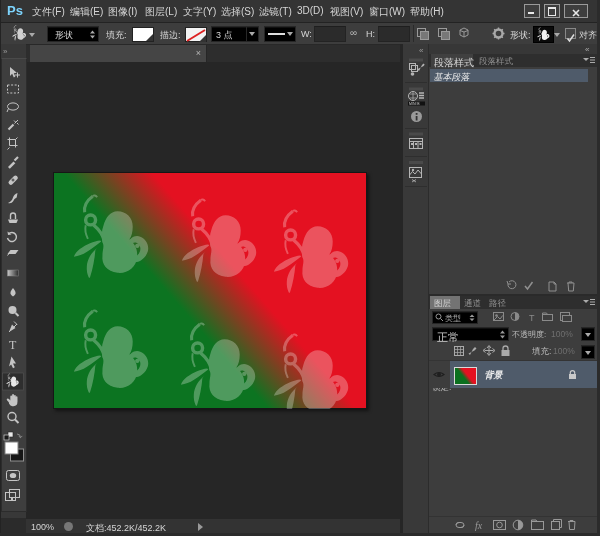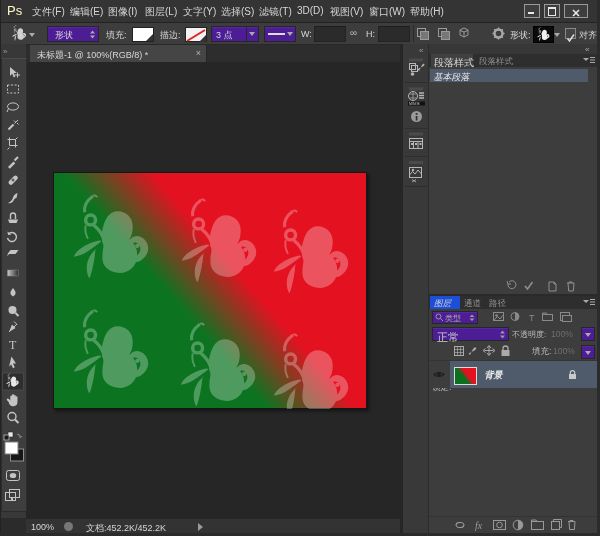--- a/index.html
+++ b/index.html
@@ -1,20 +1,20 @@
 <!DOCTYPE html>
 <html><head><meta charset="utf-8">
 <style>
   html,body{margin:0;padding:0;width:600px;height:536px;overflow:hidden;
     font-family:"Liberation Sans",sans-serif;-webkit-font-smoothing:antialiased;}
   body{background:#2b2b2b;position:relative;}
   .abs{position:absolute;}
   .txt{color:#d6d6d6;font-size:9px;white-space:nowrap;}
   .box{background:#2f2f2f;border:1px solid #232323;border-top-color:#1e1e1e;}
-  .combo{background:#4c1d95;border:1px solid #262626;box-shadow:inset 0 1px 0 rgba(255,255,255,0.06);}
+  .combo{background:#000000;border:1px solid #262626;box-shadow:inset 0 1px 0 rgba(255,255,255,0.06);}
   .sep{background:#2a2a2a;width:1px;}
   .car{width:0;height:0;border-left:3px solid transparent;border-right:3px solid transparent;border-top:4px solid #aaa;}
 </style></head>
 <body>
 
 <svg width="0" height="0" style="position:absolute;">
   <defs>
     <g id="hedera" fill="currentColor" stroke="currentColor">
       <path stroke="none" d="M45,16 C53,16 59,22 59,30 C59,35 58,39 56,42 C61,46 64,52 63,59 C62,68 54,74 45,73 C35,72 30,65 31,57 C31,52 33,48 31,45 C30,40 30,34 32,29 C34,22 38,16 45,16 Z"></path>
       <path stroke="none" fill-rule="evenodd" d="M55,46 C55.5,41 61,37.5 66,39.5 C71,41.5 74.5,47 73,53 C71,59.5 65,64 59.5,63 C56.5,62 55,59.5 55.8,57 C57.5,59 61,59 63.5,56.5 C66.5,53.5 67,49 64.5,46.5 C62,44 58.5,44.5 57,48 C56.2,49 55.2,47.5 55,46 Z M63.2,46 a2,2 0 1 0 0.1,0 Z"></path>
@@ -22,21 +22,21 @@
       <path fill="none" stroke-width="2.8" d="M22,2 C16.5,6 13.5,11 14.5,17"></path>
       <path fill="none" stroke-width="1.8" d="M22,2 C23,1 25,1 26,3"></path>
       <circle cx="20" cy="24" r="4.6" fill="none" stroke-width="3.2"></circle>
       <path fill="none" stroke-width="3.1" d="M23,29 C28.5,33.5 32,38.5 33,45"></path>
       <path fill="none" stroke-width="1.8" d="M15.5,29 C14.5,33 15.5,37.5 17.5,41.5"></path>
     </g>
   </defs>
 </svg>
 
 <div class="abs" style="left:0;top:0;width:600px;height:22px;background:#343434;border-bottom:1px solid #232323;">
-  <span class="abs" style="left:7px;top:3px;font-size:13px;font-weight:normal;color:#fef9c3;">Ps</span>
+  <span class="abs" style="left:7px;top:3px;font-size:13px;font-weight:bold;color:#7dd3fc;">Ps</span>
   <div class="abs txt" style="left:32px;top:5px;font-size:10px;">
     <span style="position:absolute;left:0px;">文件(F)</span>
     <span style="position:absolute;left:38px;">编辑(E)</span>
     <span style="position:absolute;left:76px;">图像(I)</span>
     <span style="position:absolute;left:113px;">图层(L)</span>
     <span style="position:absolute;left:151px;">文字(Y)</span>
     <span style="position:absolute;left:189px;">选择(S)</span>
     <span style="position:absolute;left:227px;">滤镜(T)</span>
     <span style="position:absolute;left:265px;text-align:center;">3D(D)</span>
     <span style="position:absolute;left:298px;">视图(V)</span>
@@ -116,21 +116,20 @@
   <div class="abs" style="left:565px;top:5px;width:9px;height:9px;background:#444;border:1px solid #888;">
     <svg width="9" height="9">
         <path d="M1.5,4.5 L3.5,7 L8,0.5" stroke="#ddd" stroke-width="1.5" fill="none"></path>
       </svg>
   </div>
   <span class="abs txt" style="left:579px;top:6px;">对齐</span>
 </div>
 
 <div class="abs" style="left:0;top:45px;width:600px;height:17px;background:#2d2d2d;"></div>
 <div class="abs" style="left:30px;top:45px;width:176px;height:17px;background:#454545;border-right:1px solid #262626;">
-  <span class="txt" style="position:absolute;left:7px;top:4px;">未标题-1 @ 100%(RGB/8) *</span>
   <span style="position:absolute;right:5px;top:3px;color:#b5b5b5;font-size:9px;">×</span>
 </div>
 
 <div class="abs" style="left:26px;top:62px;width:374px;height:456px;background:#262626;"></div>
 
 <div class="abs" style="left:53px;top:172px;width:314px;height:237px;background:linear-gradient(49deg,#0c7421 41.5%,#e41121 58.5%);box-shadow:2px 2px 3px rgba(0,0,0,0.5);outline:1px solid #161616;outline-offset:-1px;">
   <svg width="314" height="237" style="position:absolute;left:0;top:0;color:#ffffff;">
       <defs>
         <filter id="soft" x="-5%" y="-5%" width="110%" height="110%">
           <feGaussianBlur stdDeviation="0.55"></feGaussianBlur>
@@ -275,21 +274,21 @@
 
 <svg class="abs" style="left:429px;top:280px;" width="168" height="14">
   <path d="M79,4 a4,4 0 1 0 1,-2 M79,4 l-1,-3 M79,4 l3,0" stroke="#909090" fill="none"></path>
   <path d="M96,6 l2.5,3 l5,-7" stroke="#909090" stroke-width="1.5" fill="none"></path>
   <path d="M120,2 h5 l2,2 v7 h-7 Z M125,2 v2 h2" fill="none" stroke="#909090"></path>
   <path d="M138,3 h7 M140,3 v-1 h3 v1 M139,3 l0.7,8 h4.6 l0.7,-8" fill="none" stroke="#909090"></path>
 </svg>
 <div class="abs" style="left:429px;top:294px;width:168px;height:2px;background:#2a2a2a;"></div>
 
 <div class="abs" style="left:429px;top:296px;width:168px;height:13px;background:#2e2e2e;"></div>
-<div class="abs" style="left:430px;top:296px;width:30px;height:13px;background:#1d4ed8;font-style:italic;">
+<div class="abs" style="left:430px;top:296px;width:30px;height:13px;background:#737373;">
     <span class="txt" style="position:absolute;left:4px;top:2px;font-size:8.5px;">图层</span>
   </div>
 <span class="abs txt" style="left:464px;top:298px;font-size:8.5px;color:#909090;">通道</span>
 <span class="abs txt" style="left:489px;top:298px;font-size:8.5px;color:#909090;">路径</span>
 <svg class="abs" style="left:583px;top:298px;" width="12" height="9">
     <path d="M0,2 l3,3 l3,-3 Z" fill="#aaa"></path>
     <path d="M7,1.5 h5 M7,4 h5 M7,6.5 h5" stroke="#aaa"></path>
   </svg>
 
 <div class="abs" style="left:429px;top:309px;width:168px;height:15px;background:#3d3d3d;text-align:center;">

